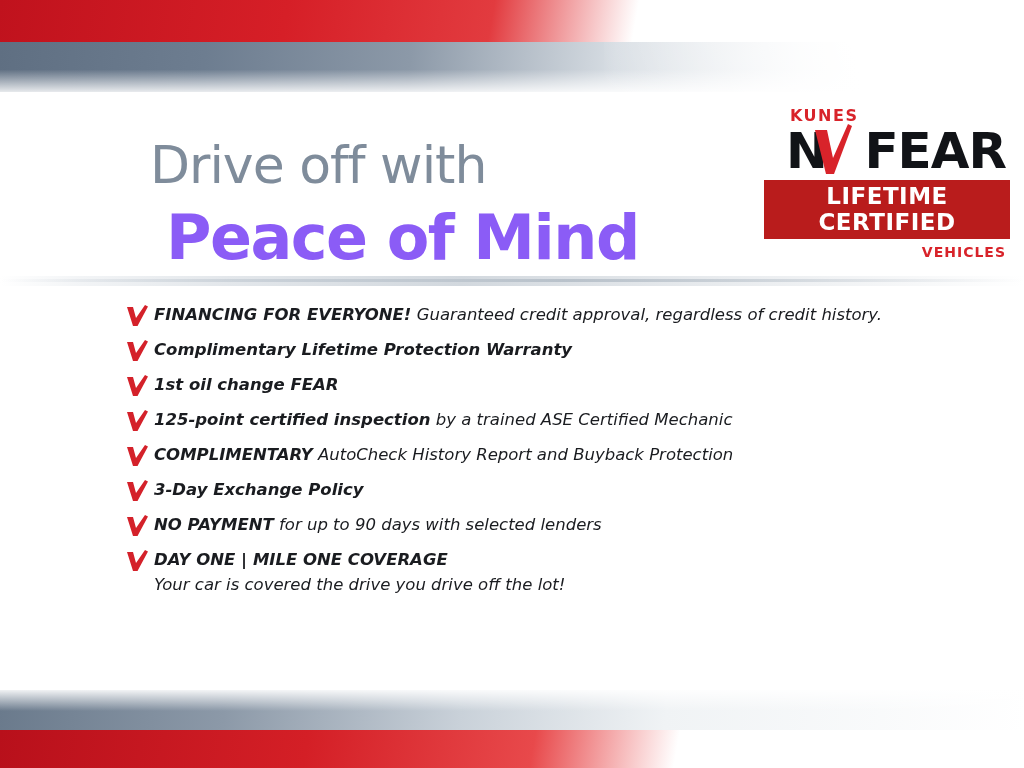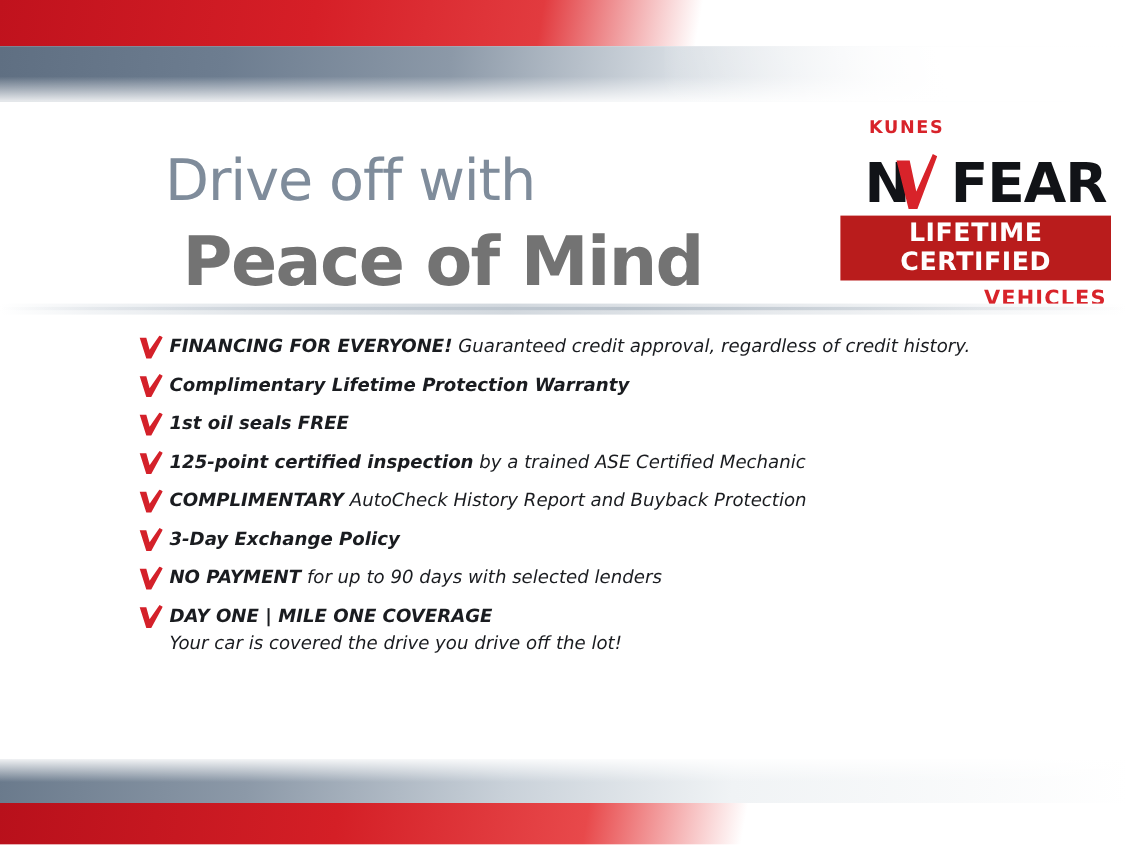--- a/index.html
+++ b/index.html
@@ -98,21 +98,21 @@
     font-weight: 400;
     color: #7f8c9b;
     letter-spacing: -1px;
     line-height: 1.05;
     margin: 12px;
   }
   .headline-line2 {
     font-family: "DejaVu Sans", sans-serif;
     font-size: 62px;
     font-weight: bold;
-    color: #737373;
+    color: #8b5cf6;
     letter-spacing: -1.5px;
     line-height: 1.05;
     margin: 4px 0 0 28px;
   }
 
   
   .divider {
     position: absolute;
     left: 0;
     top: 276px;
@@ -147,21 +147,21 @@
     line-height: 1;
   }
   .logo-nofear {
     position: relative;
     font-family: "DejaVu Sans", sans-serif;
     font-size: 50px;
     font-weight: bold;
     color: #111317;
     letter-spacing: -1px;
     line-height: 1;
-    margin-top: 18px;
+    margin-top: 2px;
     text-align: left;
     margin-left: 22px;
     height: 52px;
   }
   .logo-nofear .check {
     position: absolute;
     left: 26px;
     top: -2px;
     width: 40px;
     height: 52px;
@@ -173,21 +173,21 @@
     font-size: 23px;
     font-weight: bold;
     letter-spacing: 0.5px;
     padding: 3px 8px 4px 8px;
     display: block;
     text-align: center;
     margin-top: 2px;
   }
   .logo-vehicles {
     font-family: "DejaVu Sans", sans-serif;
-    font-size: 19px;
+    font-size: 14px;
     font-weight: bold;
     color: #d8232a;
     letter-spacing: 1px;
     margin-top: 5px;
     text-align: right;
     padding-right: 4px;
   }
 
   
   .bullets {
@@ -277,21 +277,21 @@
         </svg>
         <div>
           <div class="bullet-text"><b>Complimentary Lifetime Protection Warranty</b></div>
         </div>
       </div>
       <div class="bullet-row">
         <svg class="bullet-check" viewBox="0 0 22 22">
           <path d="M1 2 L7 2 L10 13 L19 0 L22 1.5 L11.5 21 L7 21 Z" fill="#d4212a"></path>
         </svg>
         <div>
-          <div class="bullet-text"><b>1st oil seals FREE</b></div>
+          <div class="bullet-text"><b>1st oil change FEAR</b></div>
         </div>
       </div>
       <div class="bullet-row">
         <svg class="bullet-check" viewBox="0 0 22 22">
           <path d="M1 2 L7 2 L10 13 L19 0 L22 1.5 L11.5 21 L7 21 Z" fill="#d4212a"></path>
         </svg>
         <div>
           <div class="bullet-text"><b>125-point certified inspection</b><span> by a trained ASE Certified Mechanic</span></div>
         </div>
       </div>

